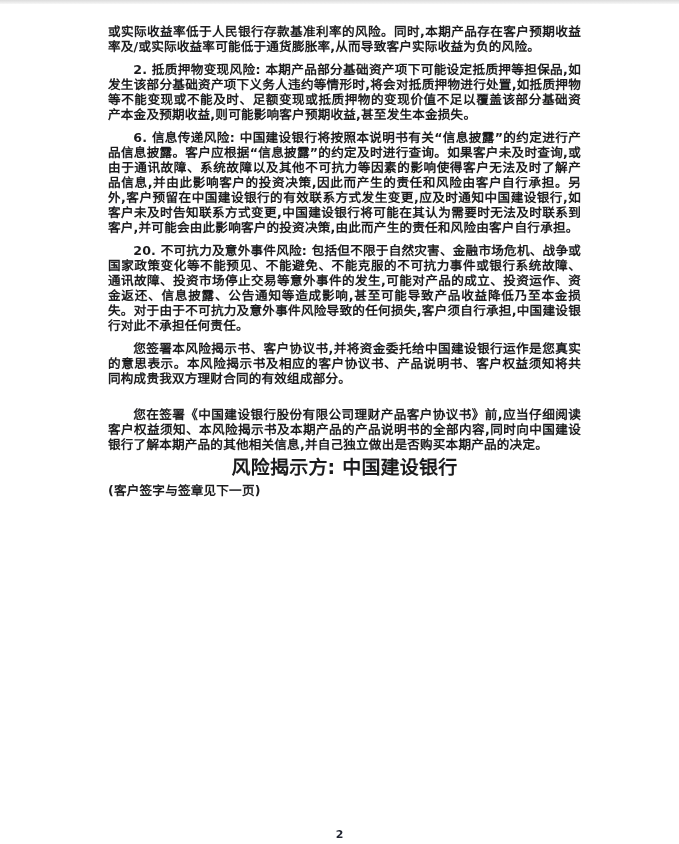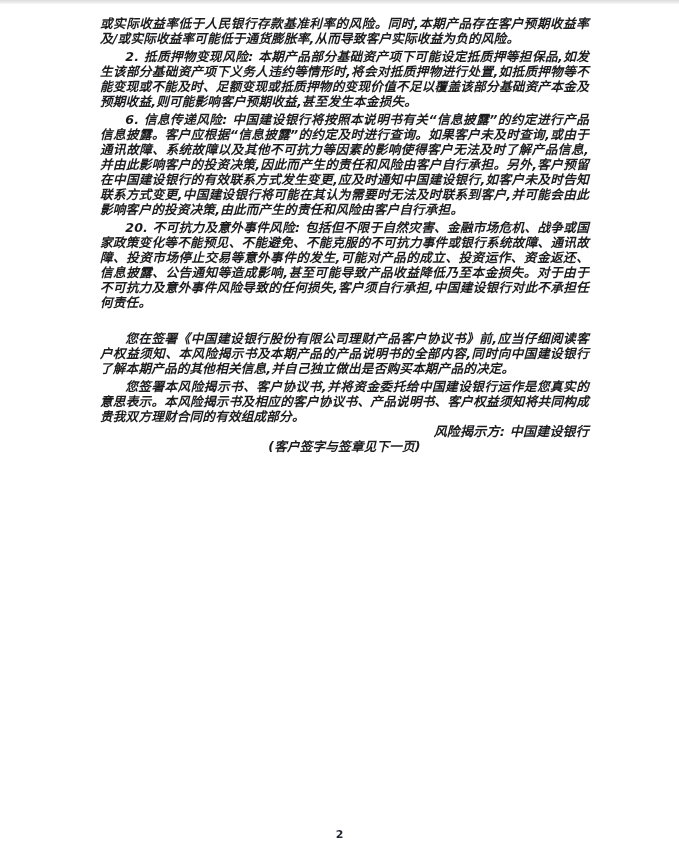--- a/index.html
+++ b/index.html
@@ -27,40 +27,39 @@
     top: 16px;
     width: 489px;
     color: #1c1c1e;
     font-size: 12.6px;
     font-weight: 700;
     line-height: 15px;
     text-align: justify;
     letter-spacing: 0.2px;
   }
   .content p {
-    margin: 0;
-    font-style: italic;
+    margin: 8px;
   }
   .content p.indent {
     text-indent: 2em;
   }
   .content p.gap-s {
     margin-top: 3px;
   }
   .content p.gap-l {
     margin-top: 21px;
   }
   .signature {
     margin-top: 22px;
-    text-align: right;
-    font-size: 13px;
+    text-align: center;
+    font-size: 19px;
   }
   .sig-note {
     margin-top: 76px;
-    text-align: center;
+    text-align: left;
   }
   .page-number {
     position: absolute;
     bottom: 3px;
     left: 0;
     right: 0;
     text-align: center;
     font-size: 11px;
     font-weight: 700;
     color: #1f2430;
@@ -76,23 +75,23 @@
     <p>或实际收益率低于人民银行存款基准利率的风险。同时,本期产品存在客户预期收益率及/或实际收益率可能低于通货膨胀率,从而导致客户实际收益为负的风险。</p>
 
     <p class="indent gap-s">2. 抵质押物变现风险: 本期产品部分基础资产项下可能设定抵质押等担保品,如发生该部分基础资产项下义务人违约等情形时,将会对抵质押物进行处置,如抵质押物等不能变现或不能及时、足额变现或抵质押物的变现价值不足以覆盖该部分基础资产本金及预期收益,则可能影响客户预期收益,甚至发生本金损失。</p>
 
     <p class="indent gap-s">6. 信息传递风险: 中国建设银行将按照本说明书有关“信息披露”的约定进行产品信息披露。客户应根据“信息披露”的约定及时进行查询。如果客户未及时查询,或由于通讯故障、系统故障以及其他不可抗力等因素的影响使得客户无法及时了解产品信息,并由此影响客户的投资决策,因此而产生的责任和风险由客户自行承担。另外,客户预留在中国建设银行的有效联系方式发生变更,应及时通知中国建设银行,如客户未及时告知联系方式变更,中国建设银行将可能在其认为需要时无法及时联系到客户,并可能会由此影响客户的投资决策,由此而产生的责任和风险由客户自行承担。</p>
 
 
 
     <p class="indent gap-s">20. 不可抗力及意外事件风险: 包括但不限于自然灾害、金融市场危机、战争或国家政策变化等不能预见、不能避免、不能克服的不可抗力事件或银行系统故障、通讯故障、投资市场停止交易等意外事件的发生,可能对产品的成立、投资运作、资金返还、信息披露、公告通知等造成影响,甚至可能导致产品收益降低乃至本金损失。对于由于不可抗力及意外事件风险导致的任何损失,客户须自行承担,中国建设银行对此不承担任何责任。</p>
 
+    <p class="indent gap-s">您签署本风险揭示书、客户协议书,并将资金委托给中国建设银行运作是您真实的意思表示。本风险揭示书及相应的客户协议书、产品说明书、客户权益须知将共同构成贵我双方理财合同的有效组成部分。</p>
+
     <p class="indent gap-l">您在签署《中国建设银行股份有限公司理财产品客户协议书》前,应当仔细阅读客户权益须知、本风险揭示书及本期产品的产品说明书的全部内容,同时向中国建设银行了解本期产品的其他相关信息,并自己独立做出是否购买本期产品的决定。</p>
-
-    <p class="indent gap-s">您签署本风险揭示书、客户协议书,并将资金委托给中国建设银行运作是您真实的意思表示。本风险揭示书及相应的客户协议书、产品说明书、客户权益须知将共同构成贵我双方理财合同的有效组成部分。</p>
 
     <p class="signature">风险揭示方: 中国建设银行</p>
 
     <p class="sig-note">(客户签字与签章见下一页)</p>
   </div>
 
   <div class="page-number">2</div>
 </div>
 
 </body></html>

